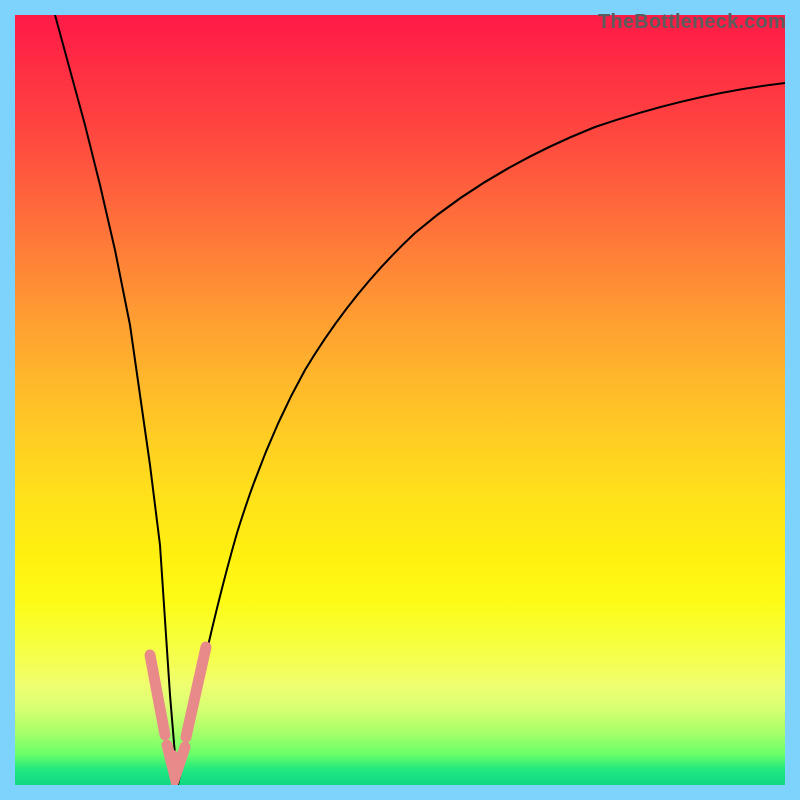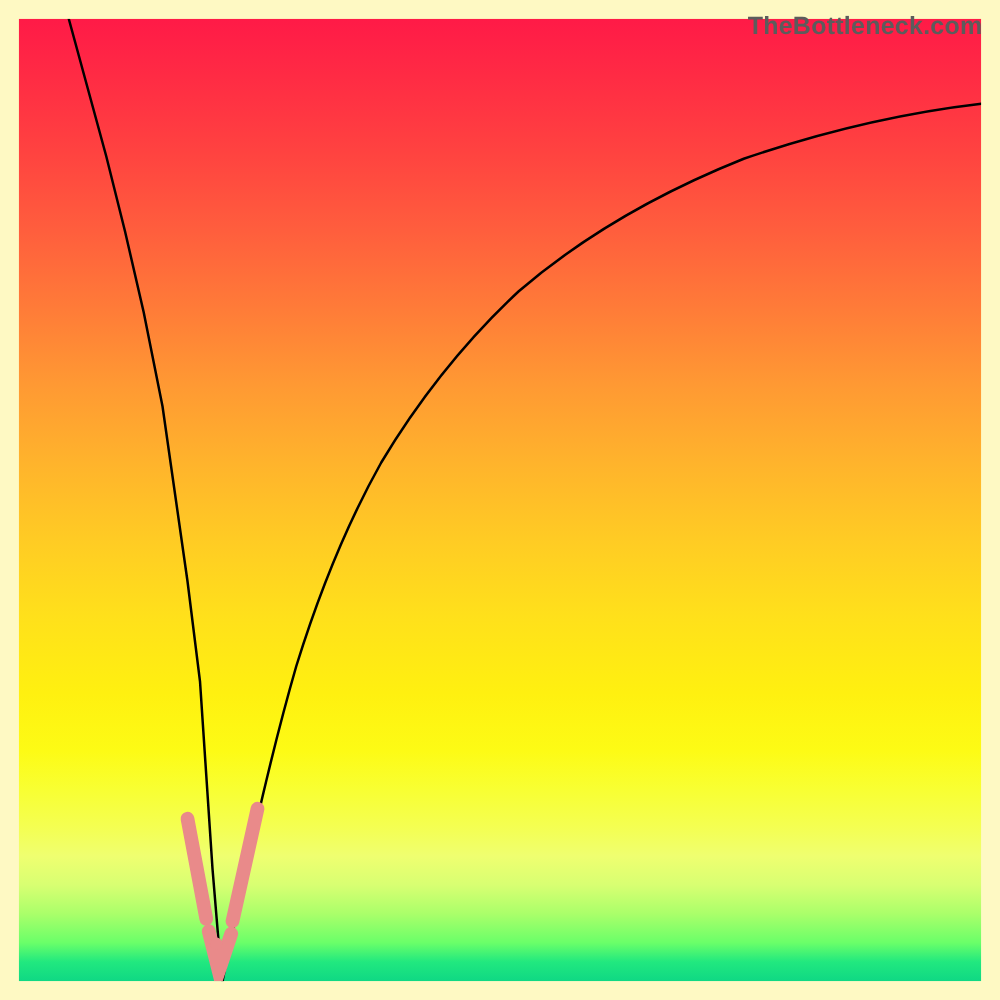--- a/index.html
+++ b/index.html
@@ -7,21 +7,21 @@
     padding: 0;
     width: 800px;
     height: 800px;
     overflow: hidden;
     background: #000;
   }
   .frame {
     position: relative;
     width: 800px;
     height: 800px;
-    background: #fef9c3;
+    background: #7dd3fc;
   }
   .plot {
     position: absolute;
     left: 15px;
     top: 15px;
     width: 770px;
     height: 770px;
     overflow: hidden;
   }
   .gradient {

